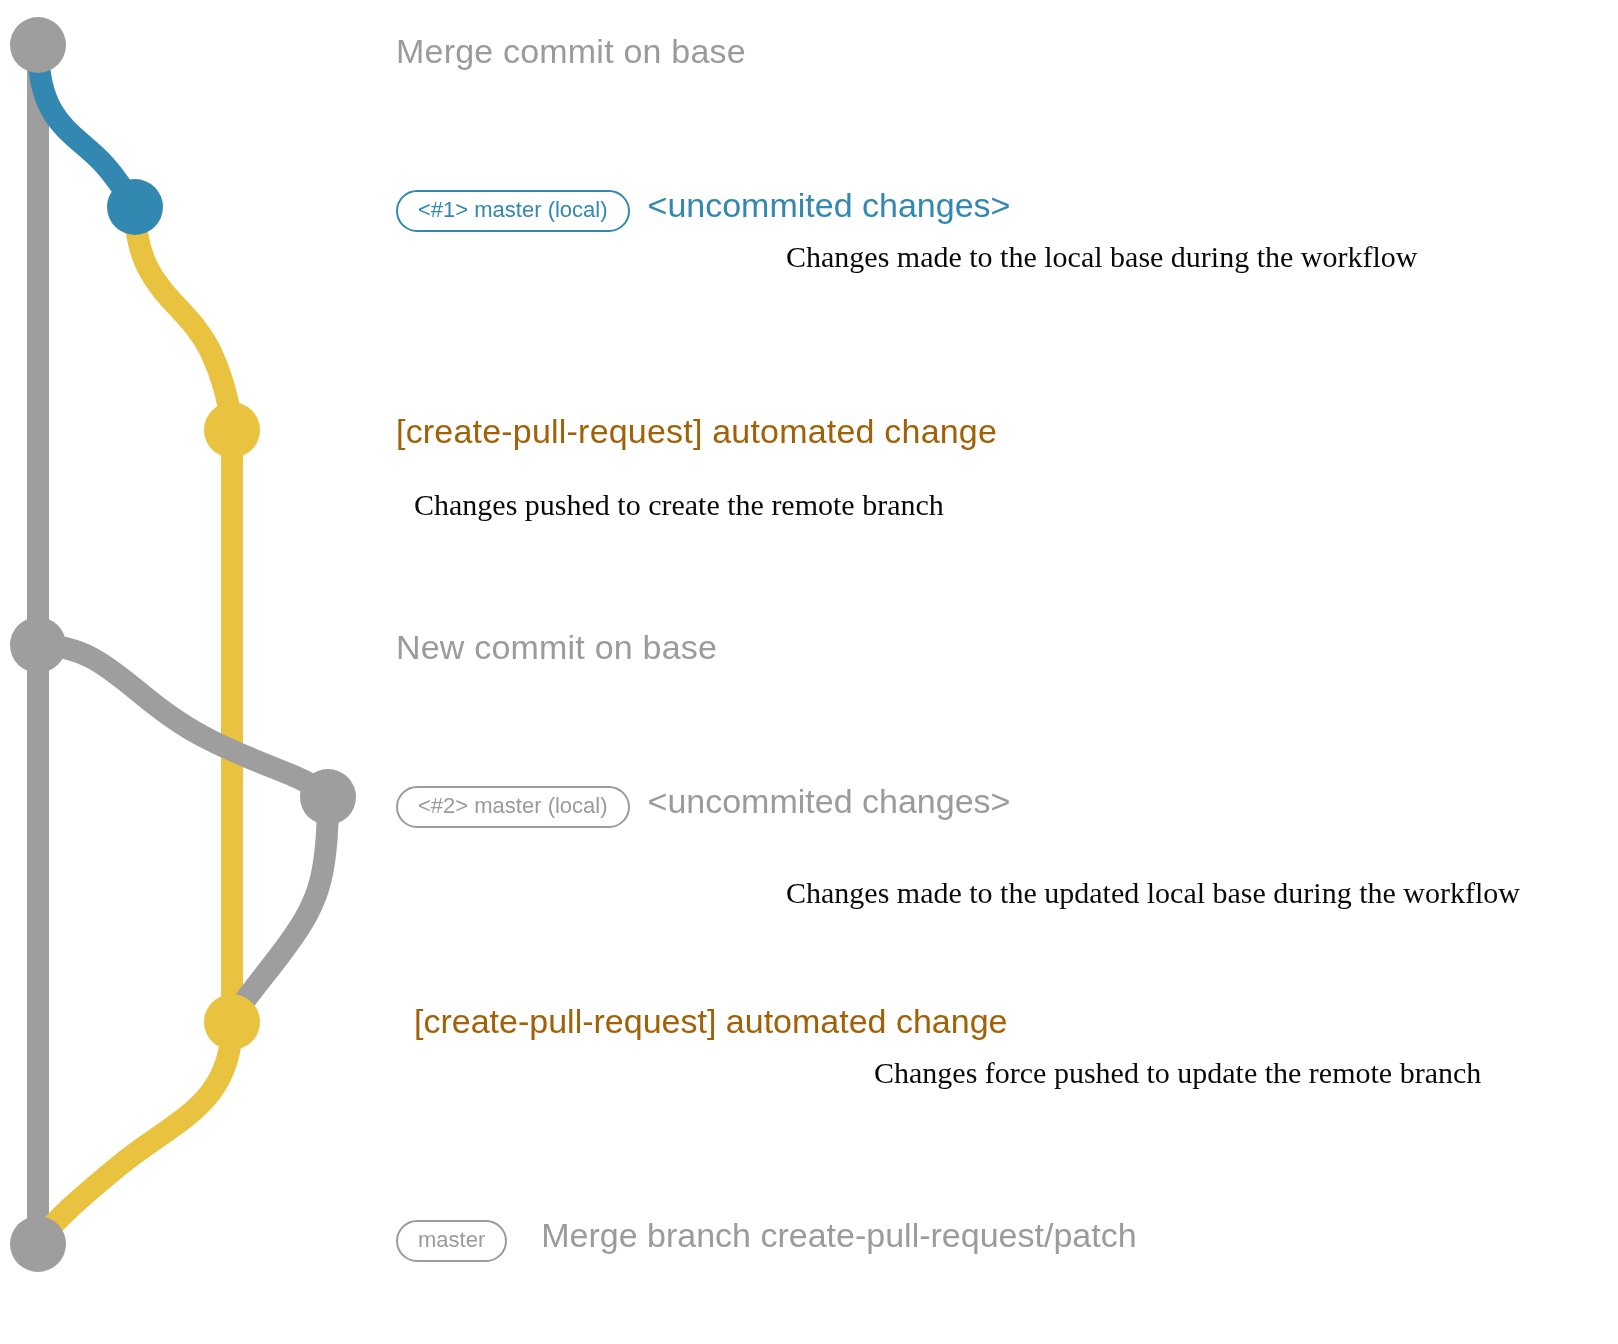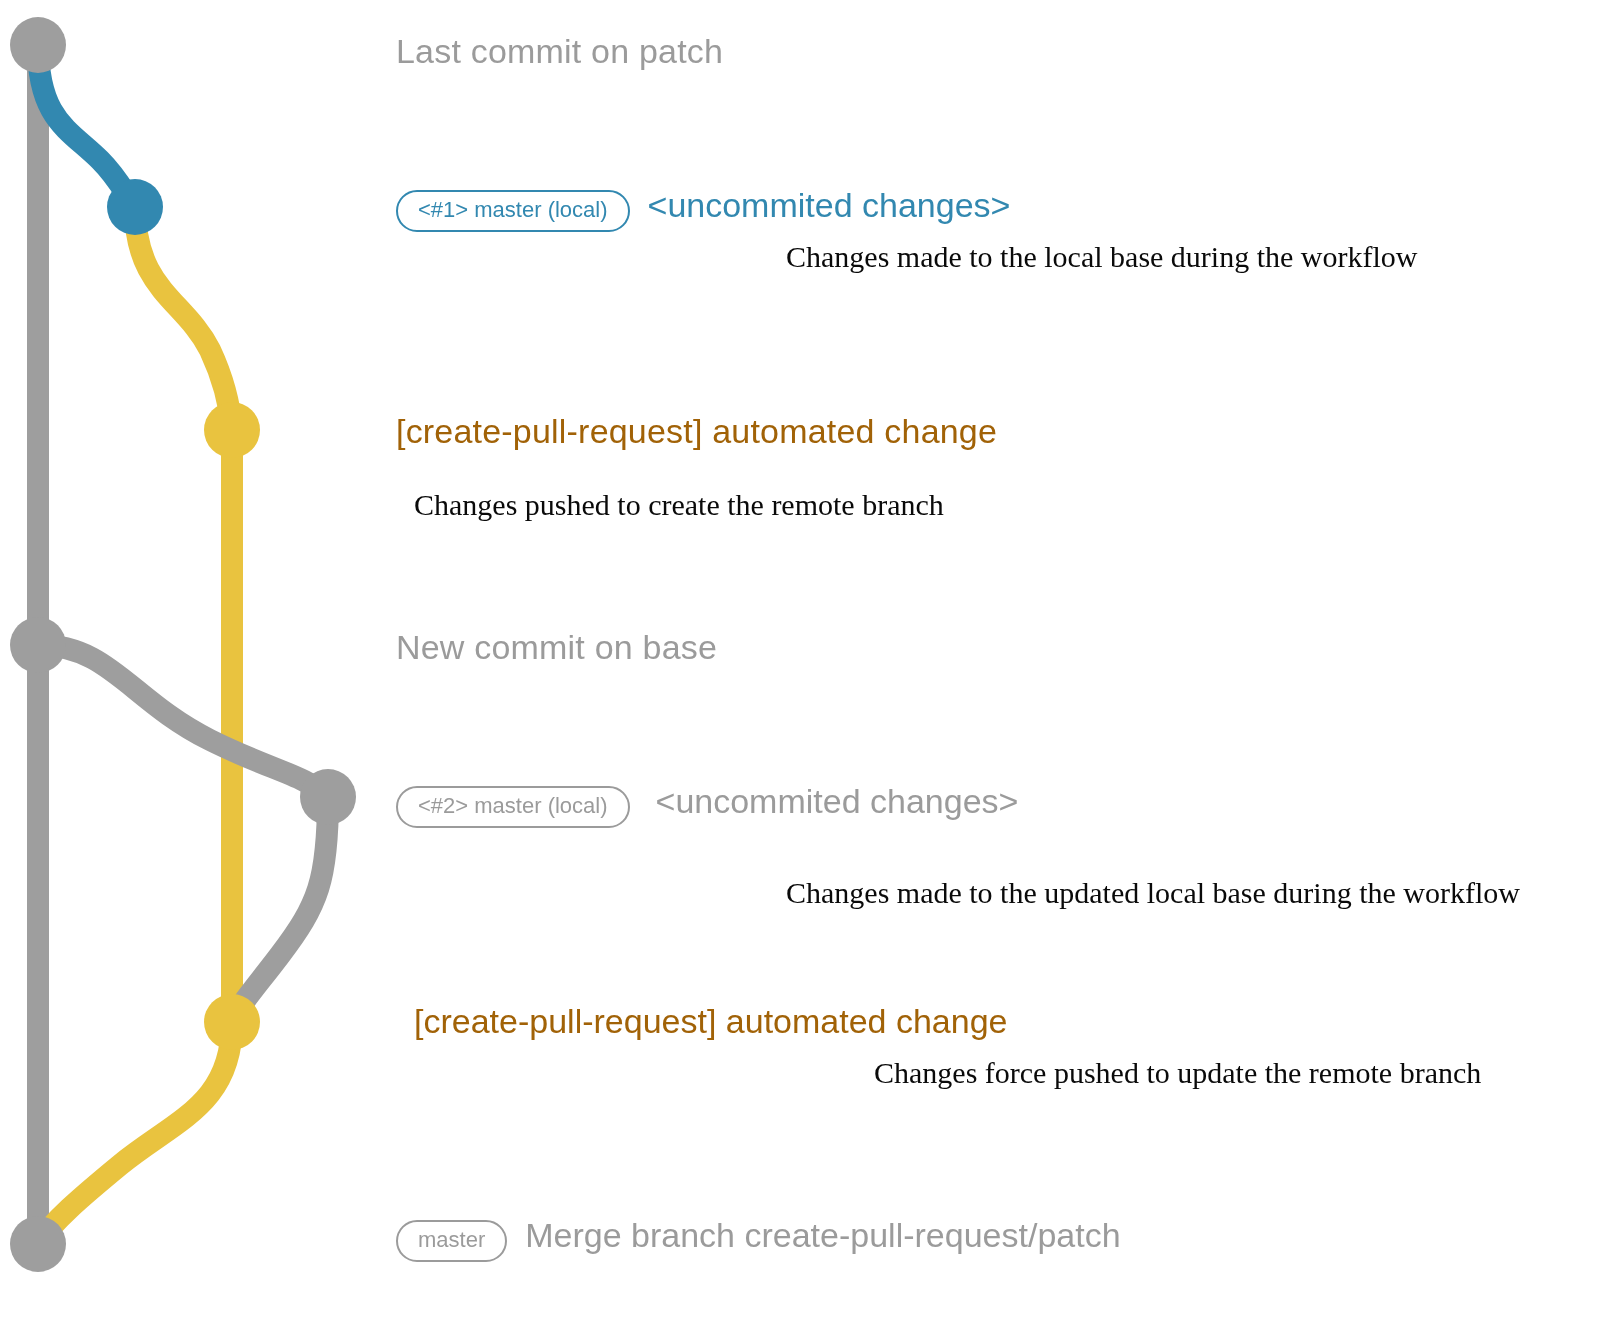--- a/index.html
+++ b/index.html
@@ -46,25 +46,25 @@
   .c-blue{color:#3288b0;}
   .c-gold{color:#a16207;}
 
   
   #row-last-commit   {left:396px; top:32px;}
   #row-local-1       {left:396px; top:186px;}
   #desc-local-1      {left:786px; top:240px;}
   #row-auto-1        {left:396px; top:412px;}
   #desc-auto-1       {left:414px; top:488px;}
   #row-new-commit    {left:396px; top:628px;}
-  #row-local-2       {left:396px; top:782px;gap:8px;}
+  #row-local-2       {left:396px; top:782px;}
   #desc-local-2      {left:786px; top:876px;}
   #row-patch         {left:396px; top:1002px;}
   #desc-patch        {left:874px; top:1056px;}
-  #row-master        {left:396px; top:1216px;}
+  #row-master        {left:396px; top:1216px;gap:16px;}
 </style>
 </head>
 <body>
 
 <svg id="graph" viewBox="0 0 420 1344" width="420" height="1344">
 
   <path d="M38,45 L38,1244" stroke="#9e9e9e" stroke-width="22" fill="none" stroke-linecap="round"></path>
 
   <path d="M38,45 C38,120 70,130 100,160 C118,178 124,192 135,207" stroke="#3288b0" stroke-width="22" fill="none" stroke-linecap="round"></path>
 
@@ -81,21 +81,21 @@
   <circle cx="38" cy="45" r="28" fill="#9e9e9e"></circle>
   <circle cx="135" cy="207" r="28" fill="#3288b0"></circle>
   <circle cx="232" cy="430" r="28" fill="#e9c33f"></circle>
   <circle cx="38" cy="645" r="28" fill="#9e9e9e"></circle>
   <circle cx="328" cy="797" r="28" fill="#9e9e9e"></circle>
   <circle cx="232" cy="1022" r="28" fill="#e9c33f"></circle>
   <circle cx="38" cy="1244" r="28" fill="#9e9e9e"></circle>
 </svg>
 
 <div class="row" id="row-last-commit">
-  <span class="plain-label c-gray">Last commit on patch</span>
+  <span class="plain-label c-gray">Merge commit on base</span>
 </div>
 
 <div class="row" id="row-local-1">
   <span class="badge c-blue">&lt;#1&gt; master (local)</span>
   <span class="subject c-blue">&lt;uncommited changes&gt;</span>
 </div>
 <div class="desc" id="desc-local-1">Changes made to the local base during the workflow</div>
 
 <div class="row" id="row-auto-1">
   <span class="plain-label c-gold">[create-pull-request] automated change</span>

